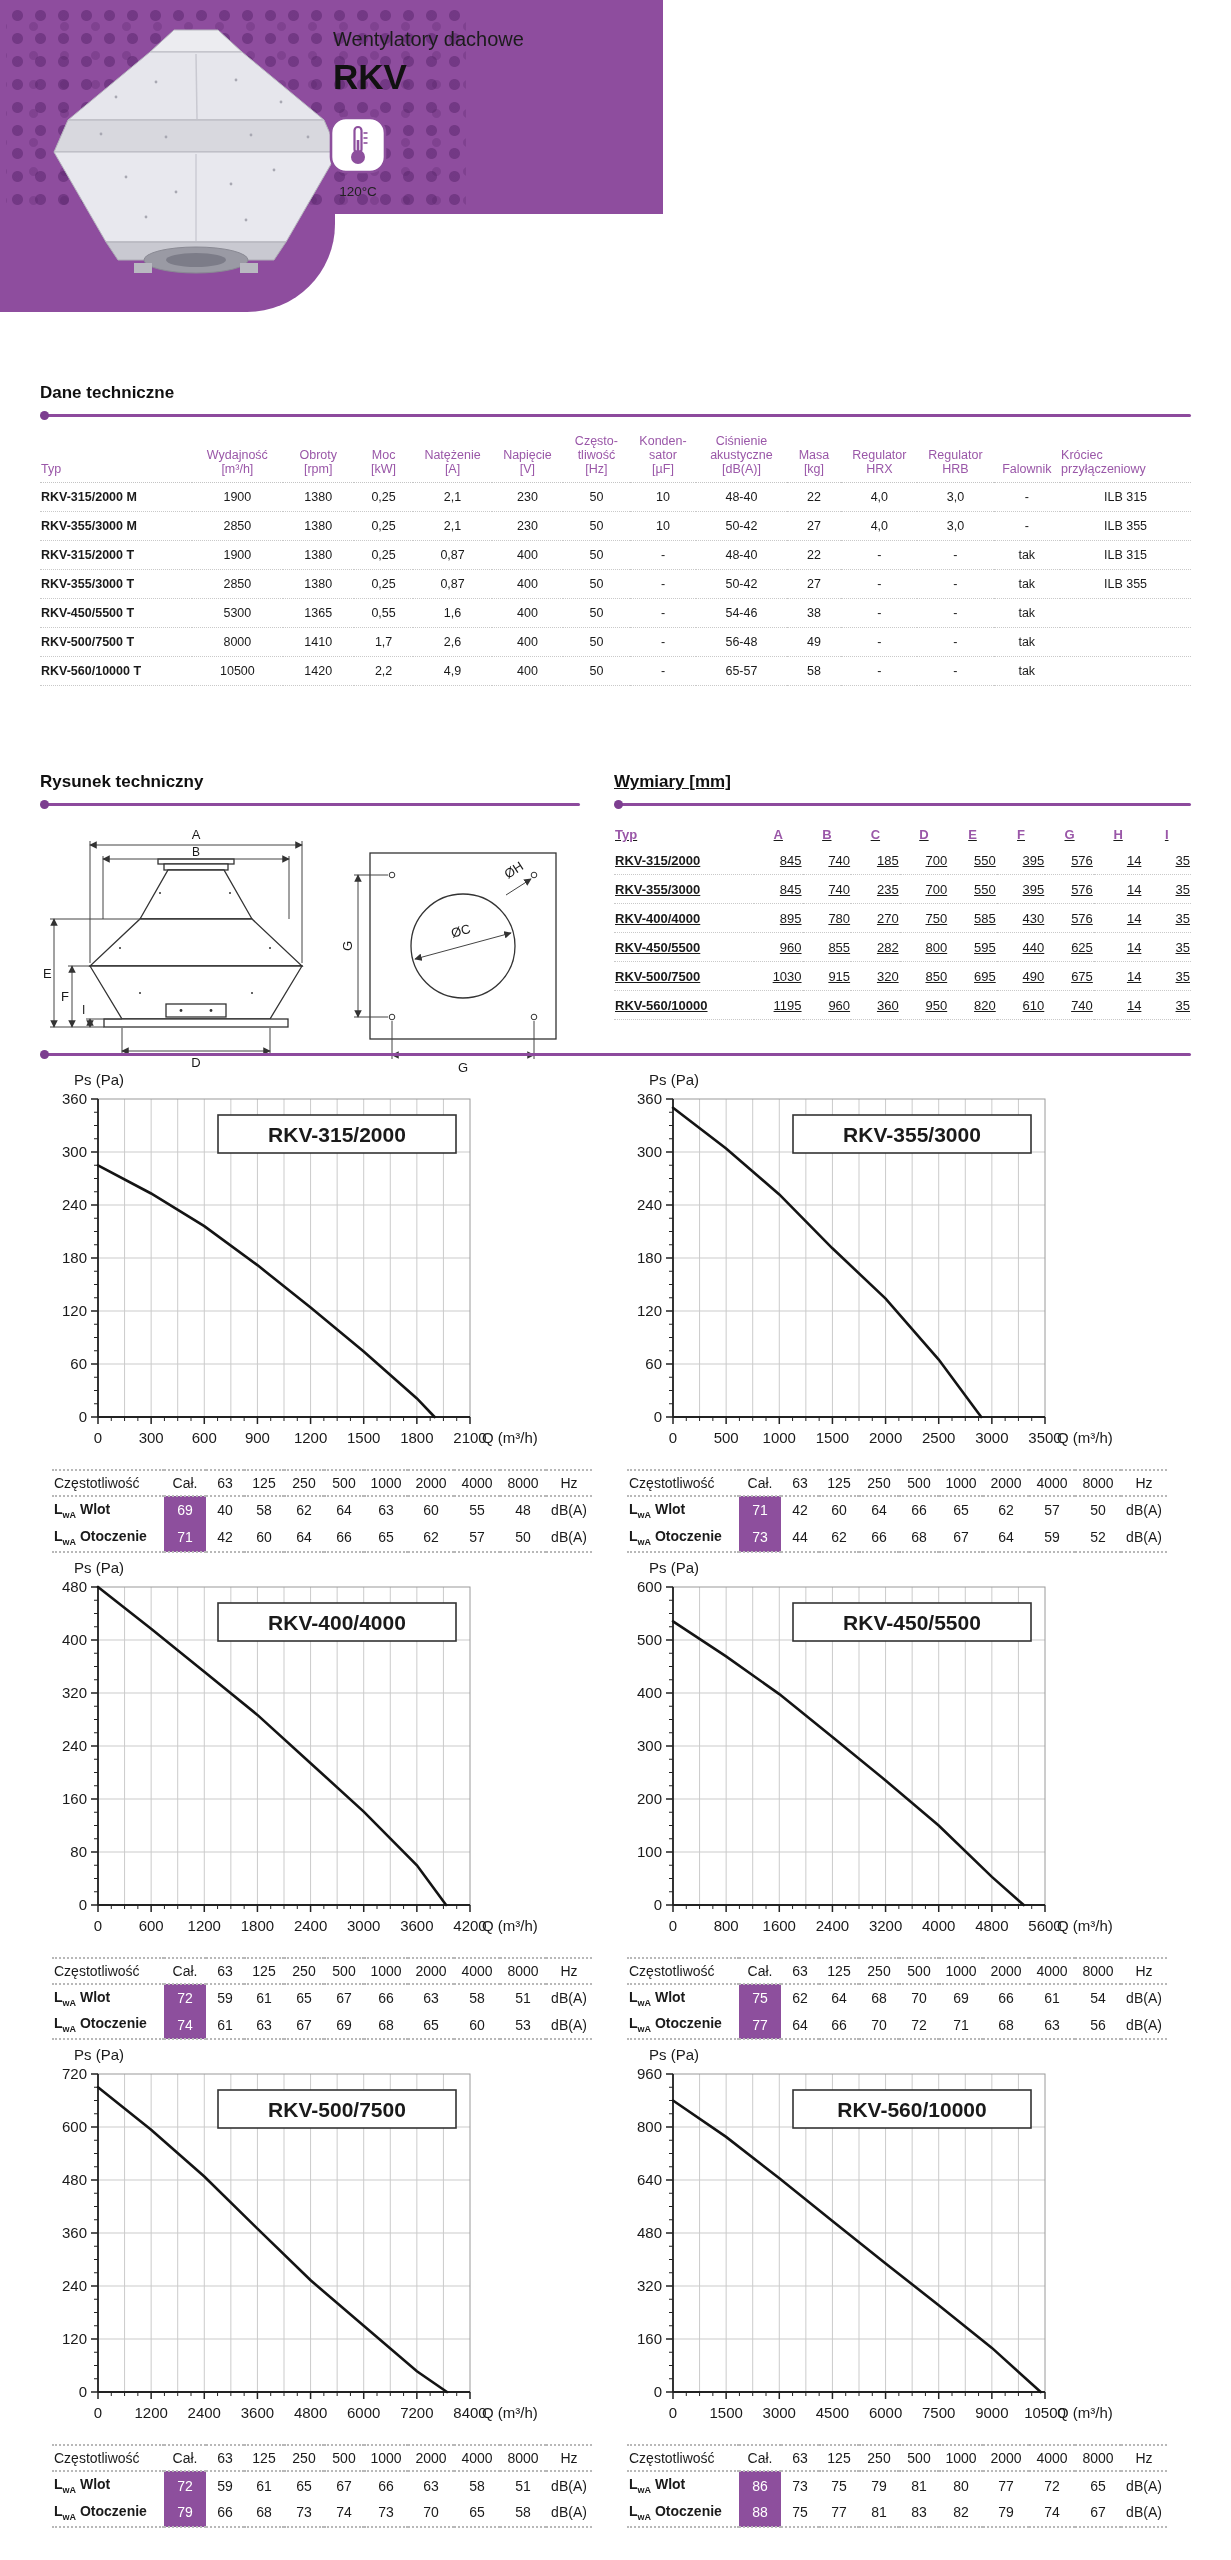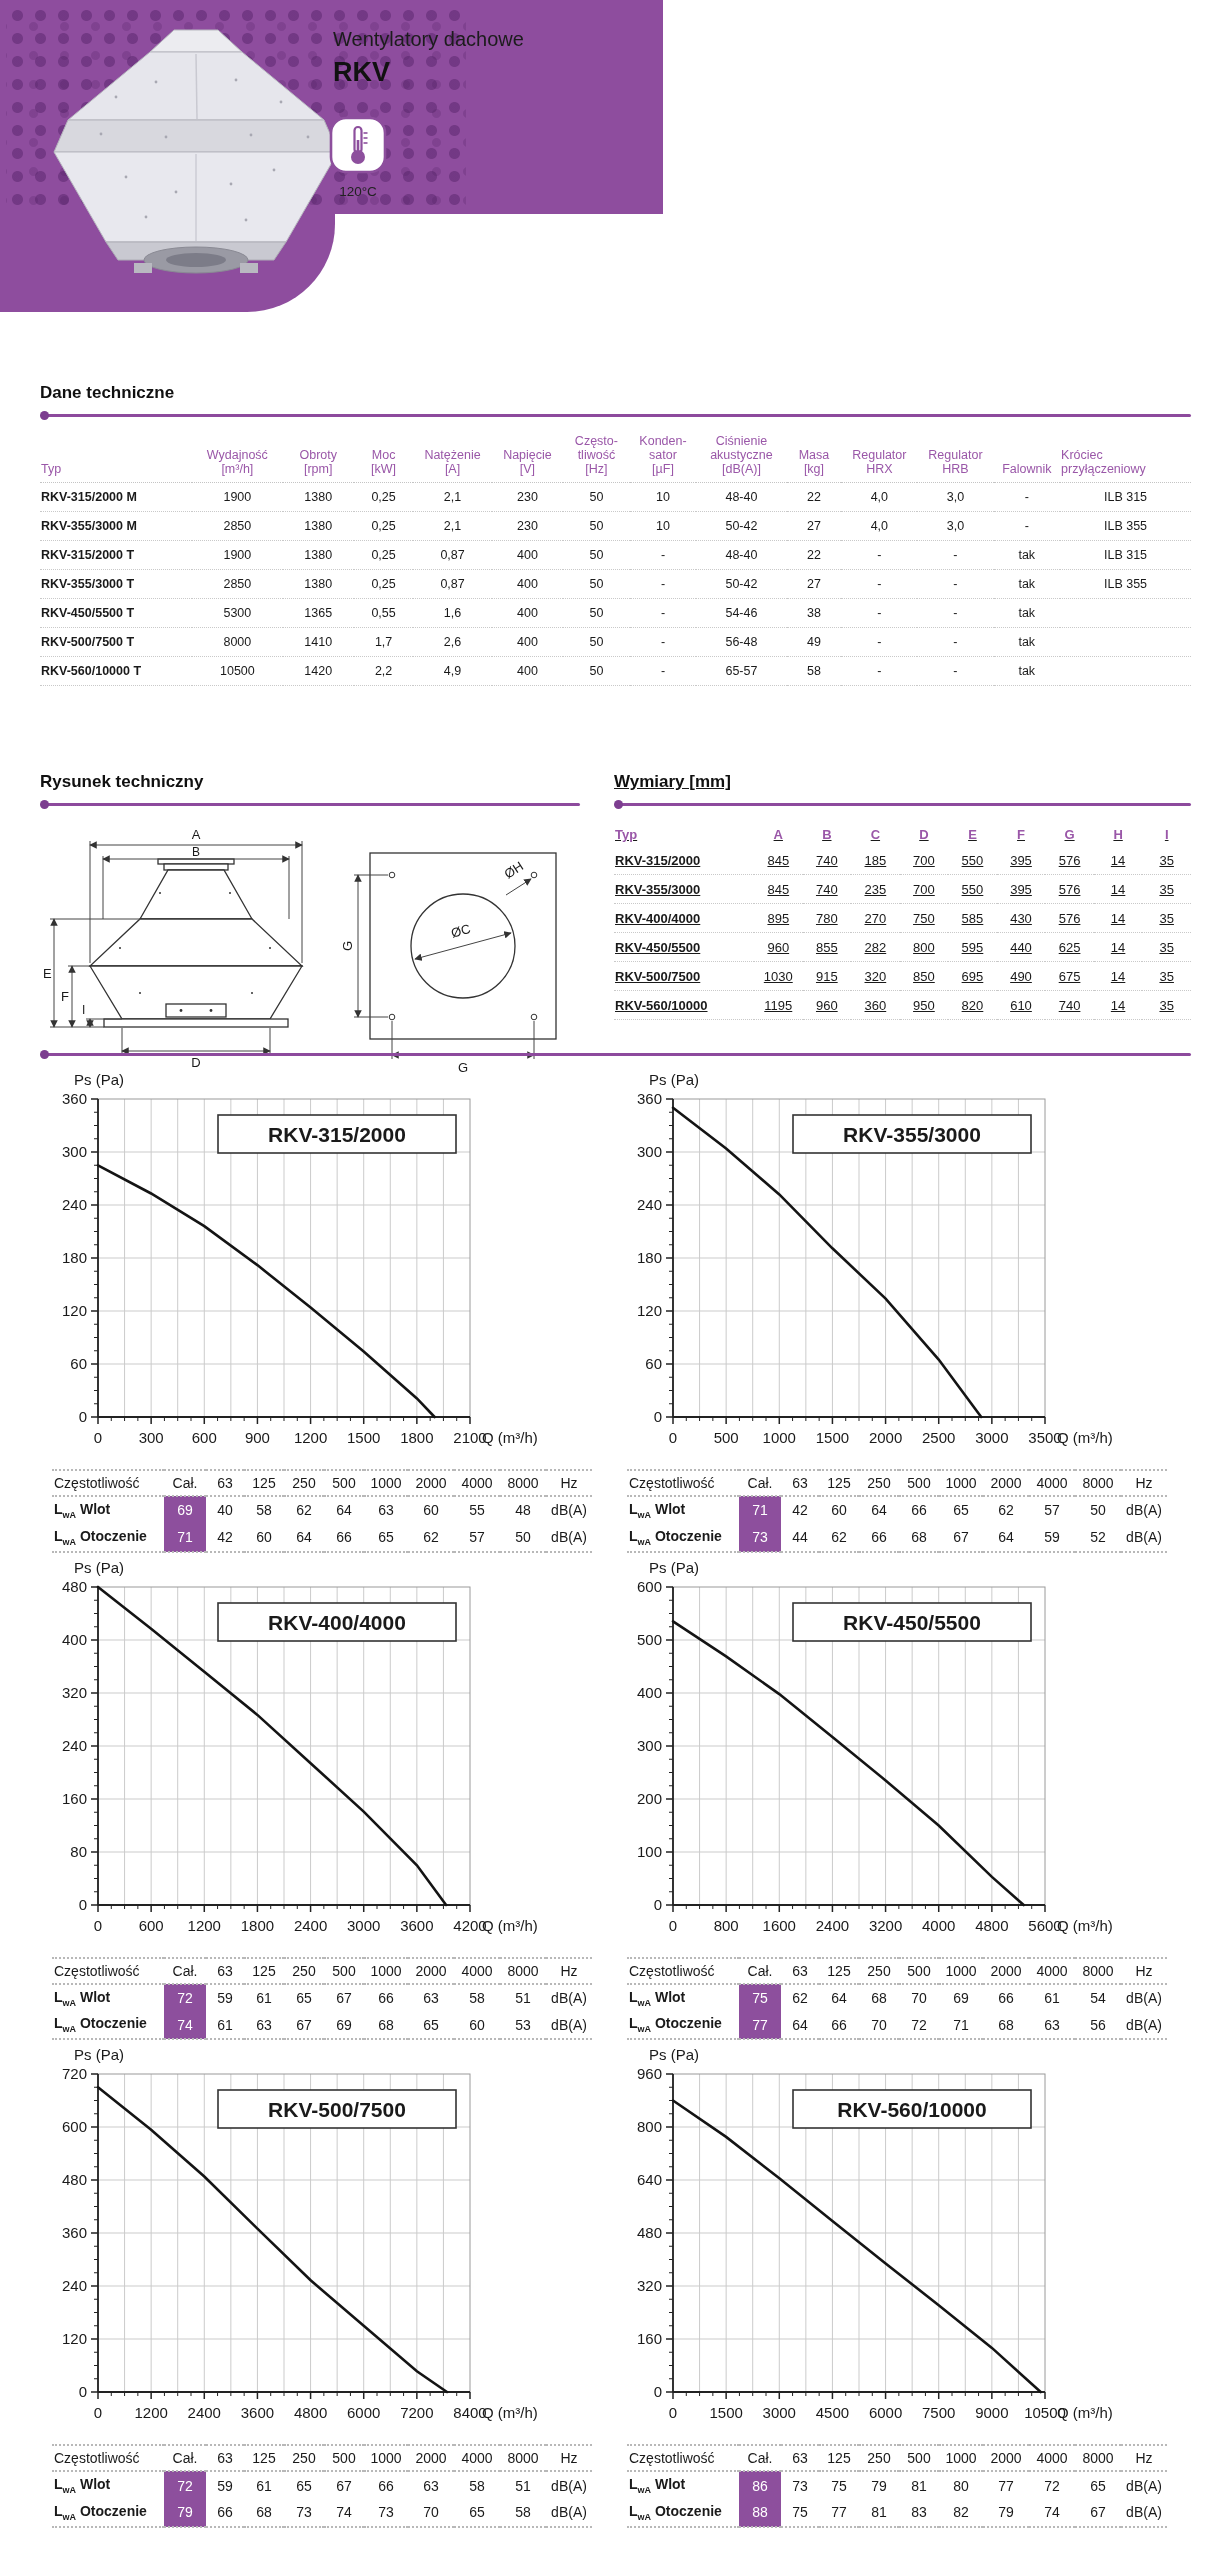--- a/index.html
+++ b/index.html
@@ -8,21 +8,21 @@
   
   .purple-main{position:absolute;left:0;top:0;width:663px;height:214px;background:#8e4d9e;}
   .purple-low{position:absolute;left:0;top:213px;width:335px;height:99px;background:#8e4d9e;border-bottom-right-radius:88px;}
   .dots{position:absolute;left:6px;top:4px;width:460px;height:205px;
         background-image:radial-gradient(circle,rgba(74,26,94,.40) 5px,transparent 6px),
                          radial-gradient(circle,rgba(74,26,94,.22) 4px,transparent 5px);
         background-size:23px 23px,31px 29px;background-position:0 0,12px 8px;}
   .fan-wrap{position:absolute;left:46px;top:2px;}
   .title-block{position:absolute;left:333px;top:28px;}
   .title-line1{font-size:20px;color:#1c1c1c;}
-  .title-line2{font-size:27px;font-weight:bold;margin-top:6px;color:#111;}
+  .title-line2{font-size:35px;font-weight:bold;margin-top:6px;color:#111;}
   .temp-wrap{position:absolute;left:328px;top:116px;width:60px;text-align:center;}
   .temp-label{font-size:13.5px;margin-top:6px;color:#222;}
   
   .section{position:absolute;left:40px;width:1151px;}
   .sec-h{font-size:17px;font-weight:bold;color:#101010;}
   .rule{position:relative;height:10px;margin-top:7px;}
   .rule::before{content:'';position:absolute;left:3px;right:0;top:3.5px;height:3px;background:#8d4a9d;border-radius:2px;}
   .rule::after{content:'';position:absolute;left:0;top:1px;width:9px;height:9px;border-radius:50%;background:#7d3e90;}
   
   #dane-table{width:100%;border-collapse:collapse;table-layout:fixed;font-size:12.5px;margin-top:12px;}
@@ -34,21 +34,21 @@
   #dane-table tbody td{text-align:center;padding:7px 1px;border-bottom:1.5px dotted #c9c9c9;}
   #dane-table td.typ{text-align:left;font-weight:bold;}
   .note{font-size:13px;margin-top:10px;color:#222;}
   
   .two-col{display:flex;gap:34px;}
   .col-left{width:540px;flex:0 0 540px;}
   .col-right{flex:1;text-decoration:underline;}
   #wym-table{width:100%;border-collapse:collapse;table-layout:fixed;font-size:13px;margin-top:14px;}
   #wym-table thead th{color:#9a57a8;font-weight:bold;text-align:center;padding:4px 1px;}
   #wym-table thead th:first-child{text-align:left;}
-  #wym-table tbody td{text-align:center;padding:6.5px 1px;border-bottom:1.5px dotted #c9c9c9;}
+  #wym-table tbody td{text-align:right;padding:6.5px 1px;border-bottom:1.5px dotted #c9c9c9;}
   #wym-table td.typ{text-align:left;font-weight:bold;}
   
   #charts-grid{display:grid;grid-template-columns:575px 576px;margin-top:12px;}
   .chart-cell{display:flex;flex-direction:column;align-items:flex-start;margin-bottom:6px;}
   svg text{font-family:"Liberation Sans",sans-serif;fill:#1a1a1a;}
   .ac-table{border-collapse:collapse;table-layout:fixed;width:540px;margin:0 0 0 12px;font-size:14px;}
   .ac-table th,.ac-table td{padding:4px 1px;text-align:center;font-weight:normal;}
   .ac-table thead tr{border-top:2px dotted #b8b8b8;border-bottom:2px dotted #b8b8b8;}
   .ac-table tbody tr:last-child{border-bottom:2px dotted #b8b8b8;}
   .ac-table .lab{text-align:left;font-weight:bold;padding-left:2px;}

